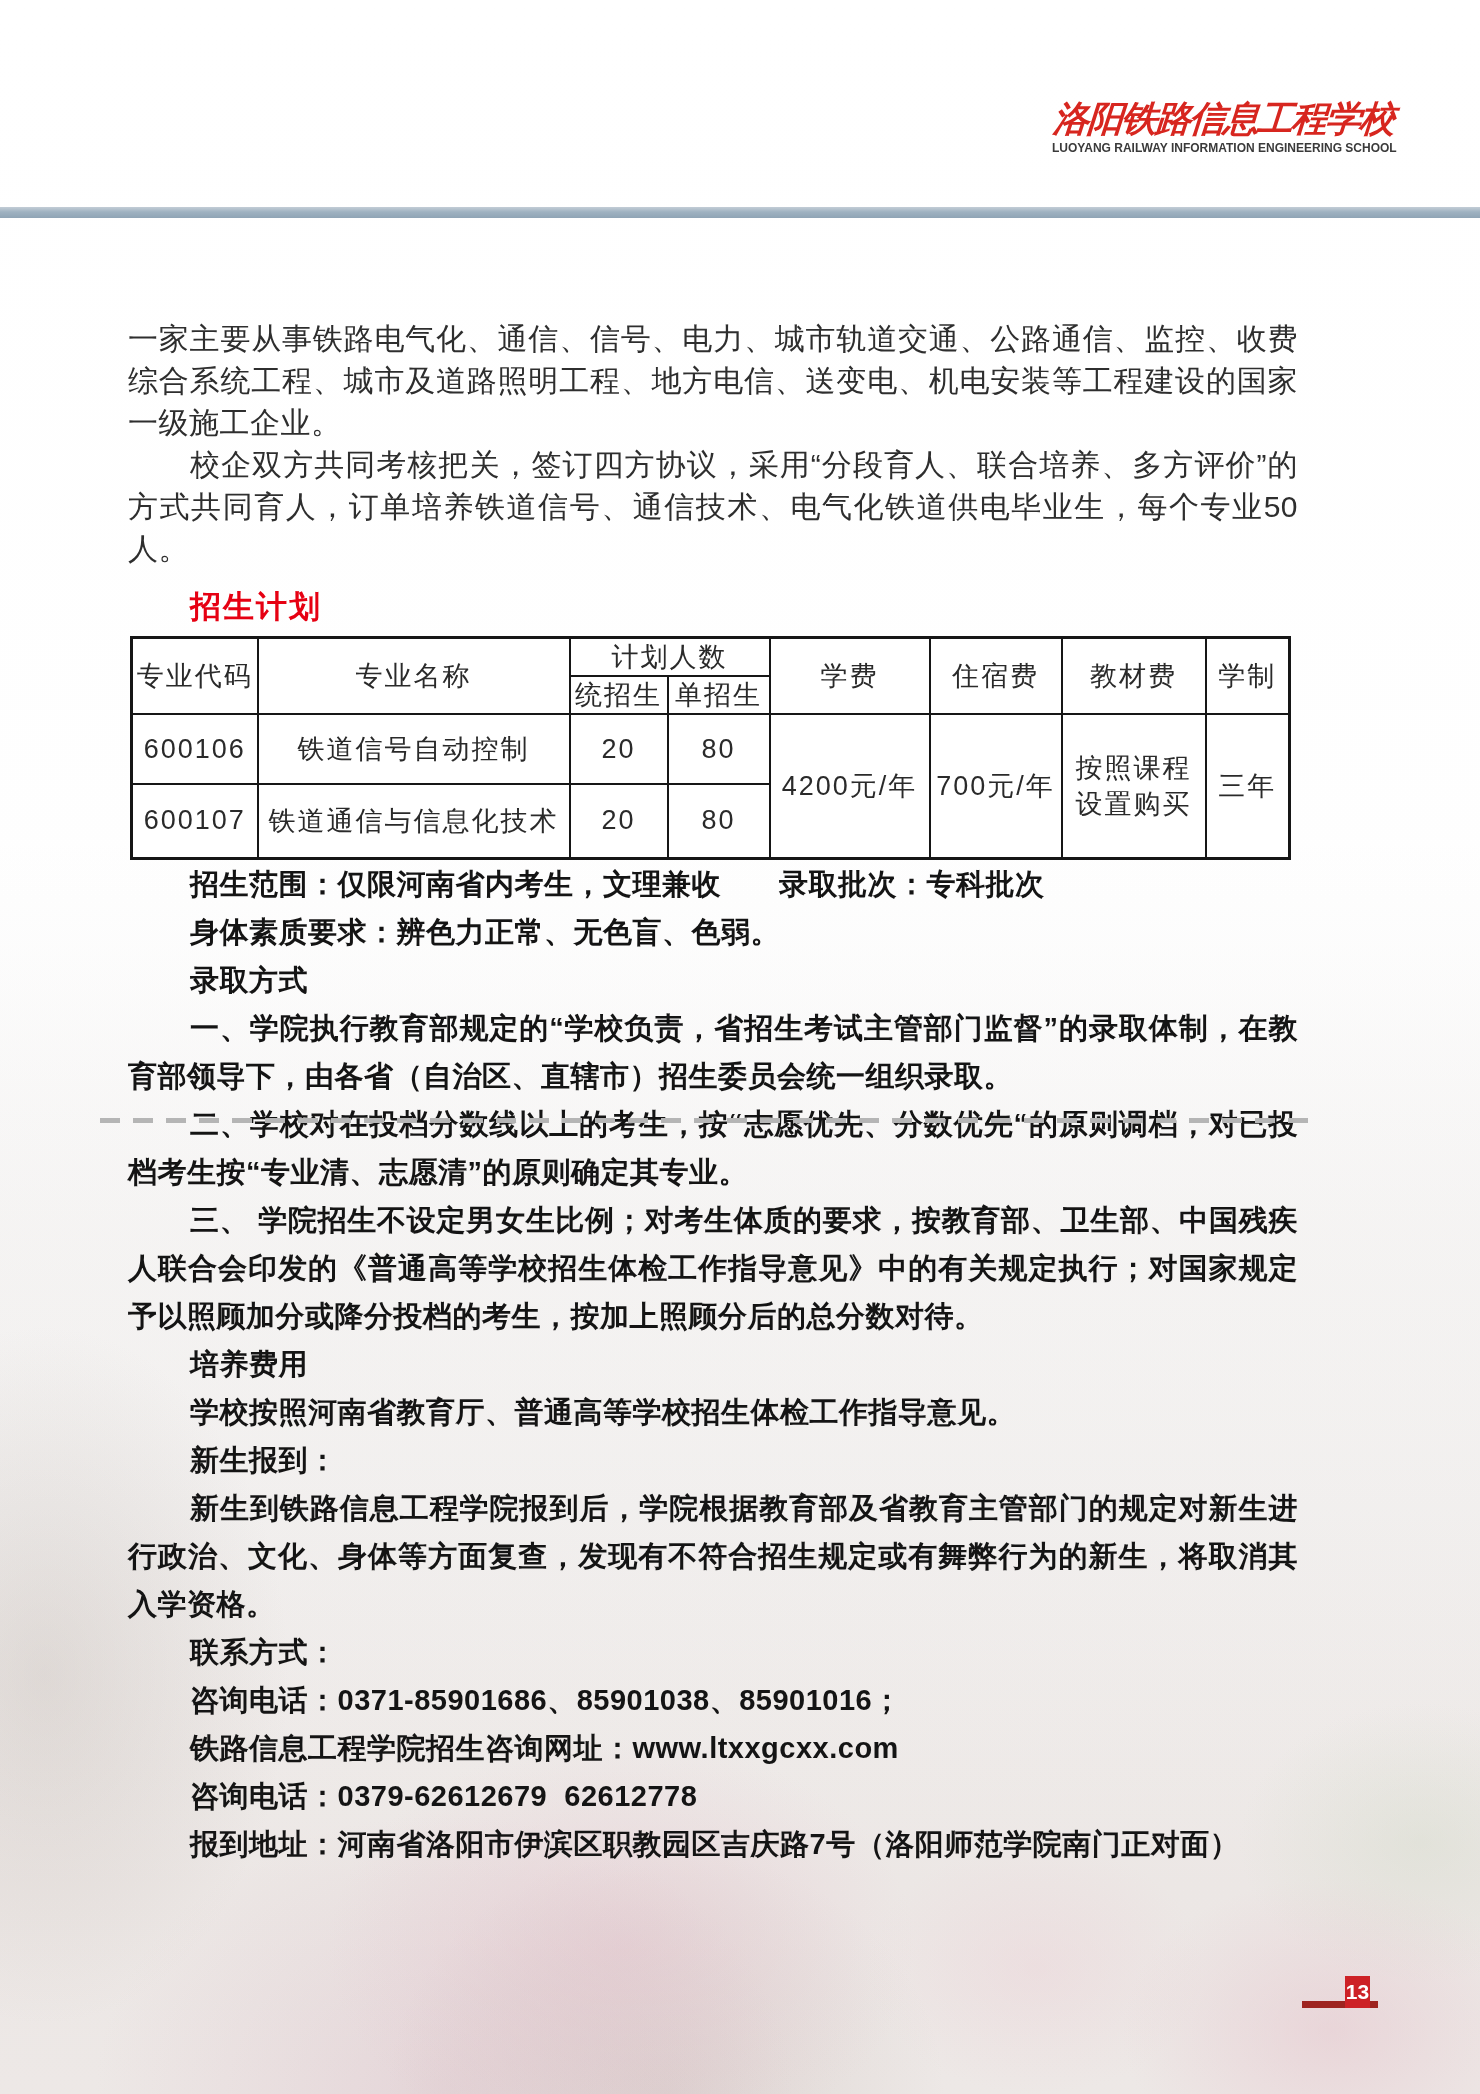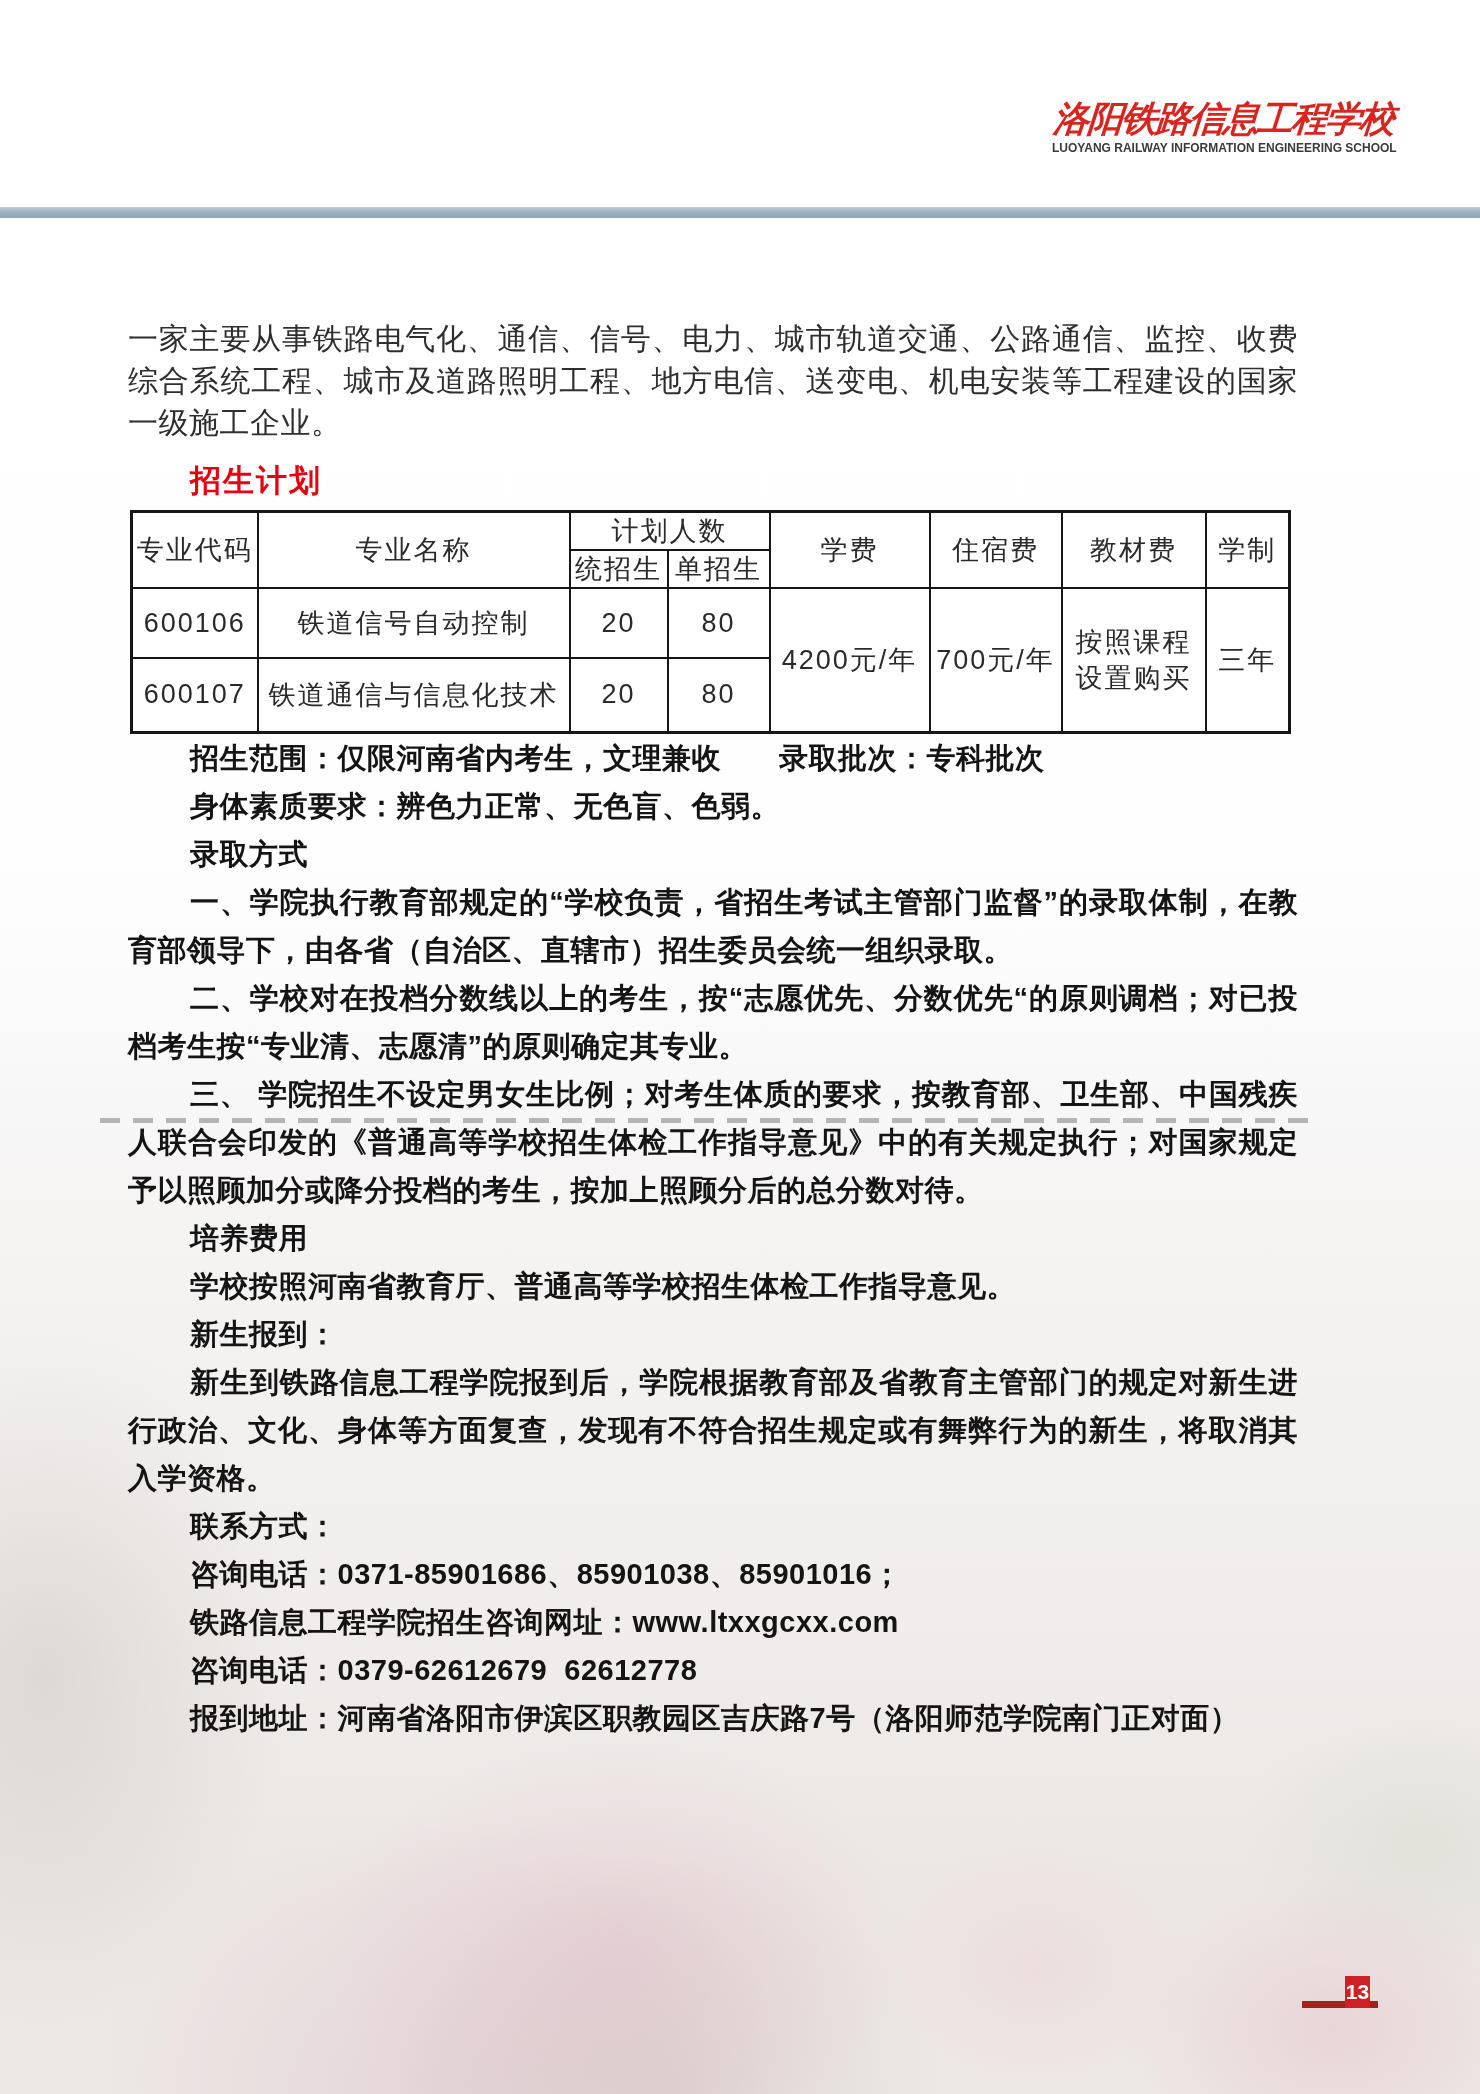--- a/index.html
+++ b/index.html
@@ -99,20 +99,21 @@
   <div class="logo">
     <div class="logo-cn">洛阳铁路信息工程学校</div>
     <div class="logo-en">LUOYANG RAILWAY INFORMATION ENGINEERING SCHOOL</div>
   </div>
   <div class="header-bar"></div>
 
   <div class="content">
 
     <div class="intro">
       <p>一家主要从事铁路电气化、通信、信号、电力、城市轨道交通、公路通信、监控、收费综合系统工程、城市及道路照明工程、地方电信、送变电、机电安装等工程建设的国家一级施工企业。</p>
+      <p class="indent">校企双方共同考核把关，签订四方协议，采用“分段育人、联合培养、多方评价”的方式共同育人，订单培养铁道信号、通信技术、电气化铁道供电毕业生，每个专业50人。</p>
     </div>
 
     <div class="sec-title">招生计划</div>
 
     <table class="plan">
       <colgroup>
         <col style="width:126px">
           <col style="width:312px">
           <col style="width:98px">
           <col style="width:102px">

